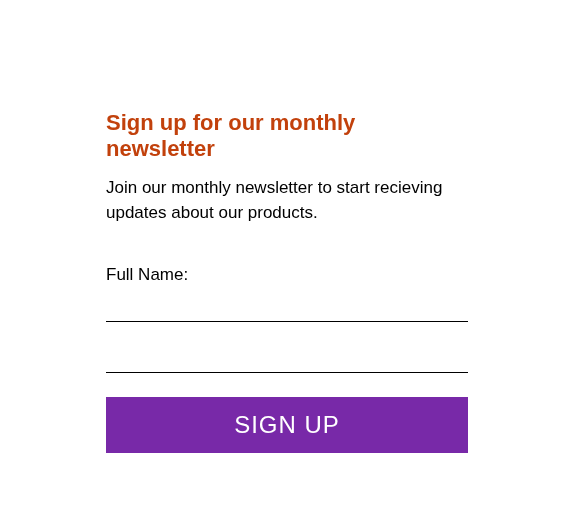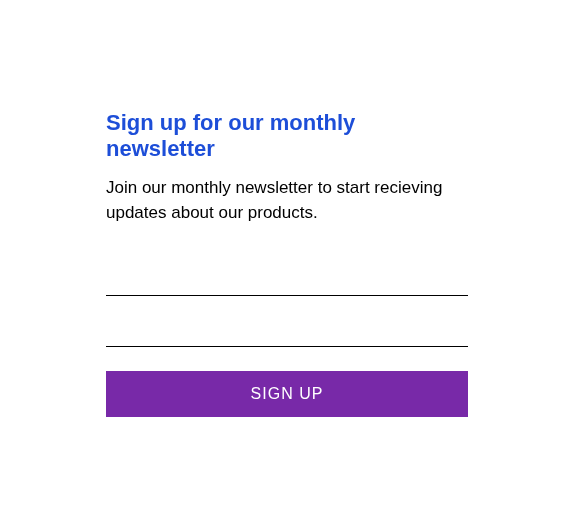--- a/index.html
+++ b/index.html
@@ -16,21 +16,21 @@
       align-items: flex-start;
       justify-content: center;
       padding-top: 110px;
     }
     .form-container {
       width: 362px;
     }
     .heading {
       font-size: 22px;
       font-weight: bold;
-      color: #1d4ed8;
+      color: #c2410c;
       margin-bottom: 14px;
     }
     .description {
       font-size: 17px;
       color: #000000;
       line-height: 1.45;
       margin-bottom: 40px;
     }
     .field-group {
       margin-bottom: 20px;
@@ -48,35 +48,36 @@
       font-size: 16px;
       padding: 8px 0 4px 0;
       outline: none;
       background: transparent;
     }
     .submit-button {
       width: 100%;
       background: #7829a8;
       color: #ffffff;
       border: none;
-      font-size: 16px;
+      font-size: 24px;
       letter-spacing: 1px;
       padding: 14px 0;
       cursor: pointer;
       margin-top: 4px;
     }
   </style>
 </head>
 <body>
 
 <div class="form-container">
   <h1 class="heading">Sign up for our monthly newsletter</h1>
   <p class="description">Join our monthly newsletter to start recieving updates about our products.</p>
 
   <div class="field-group">
+    <label class="field-label">Full Name:</label>
     <input type="text" class="text-input" value="" style="">
   </div>
 
   <div class="field-group">
     <input type="text" class="text-input" value="" style="">
   </div>
 
   <button class="submit-button">SIGN UP</button>
 </div>
 

